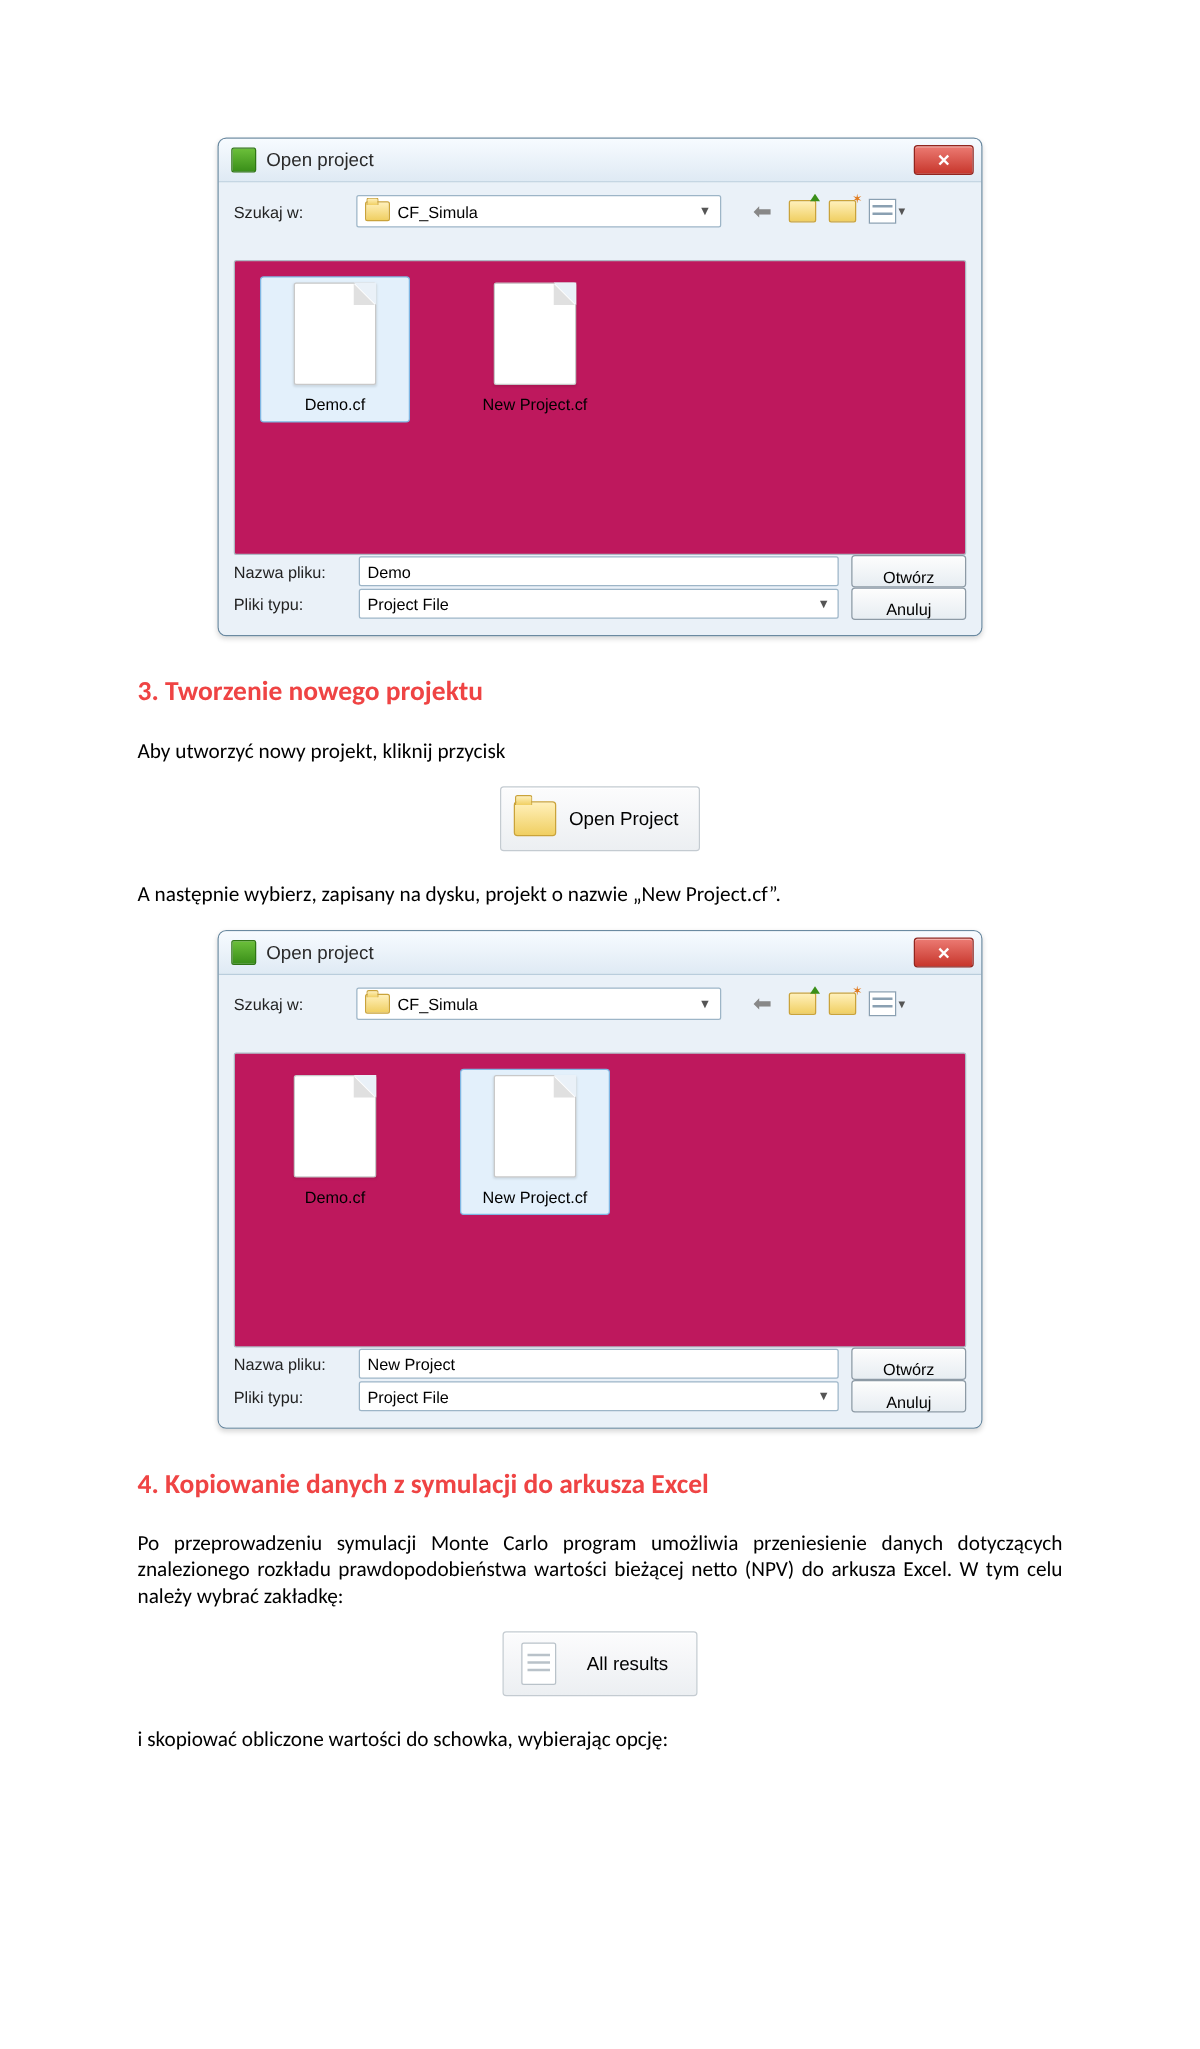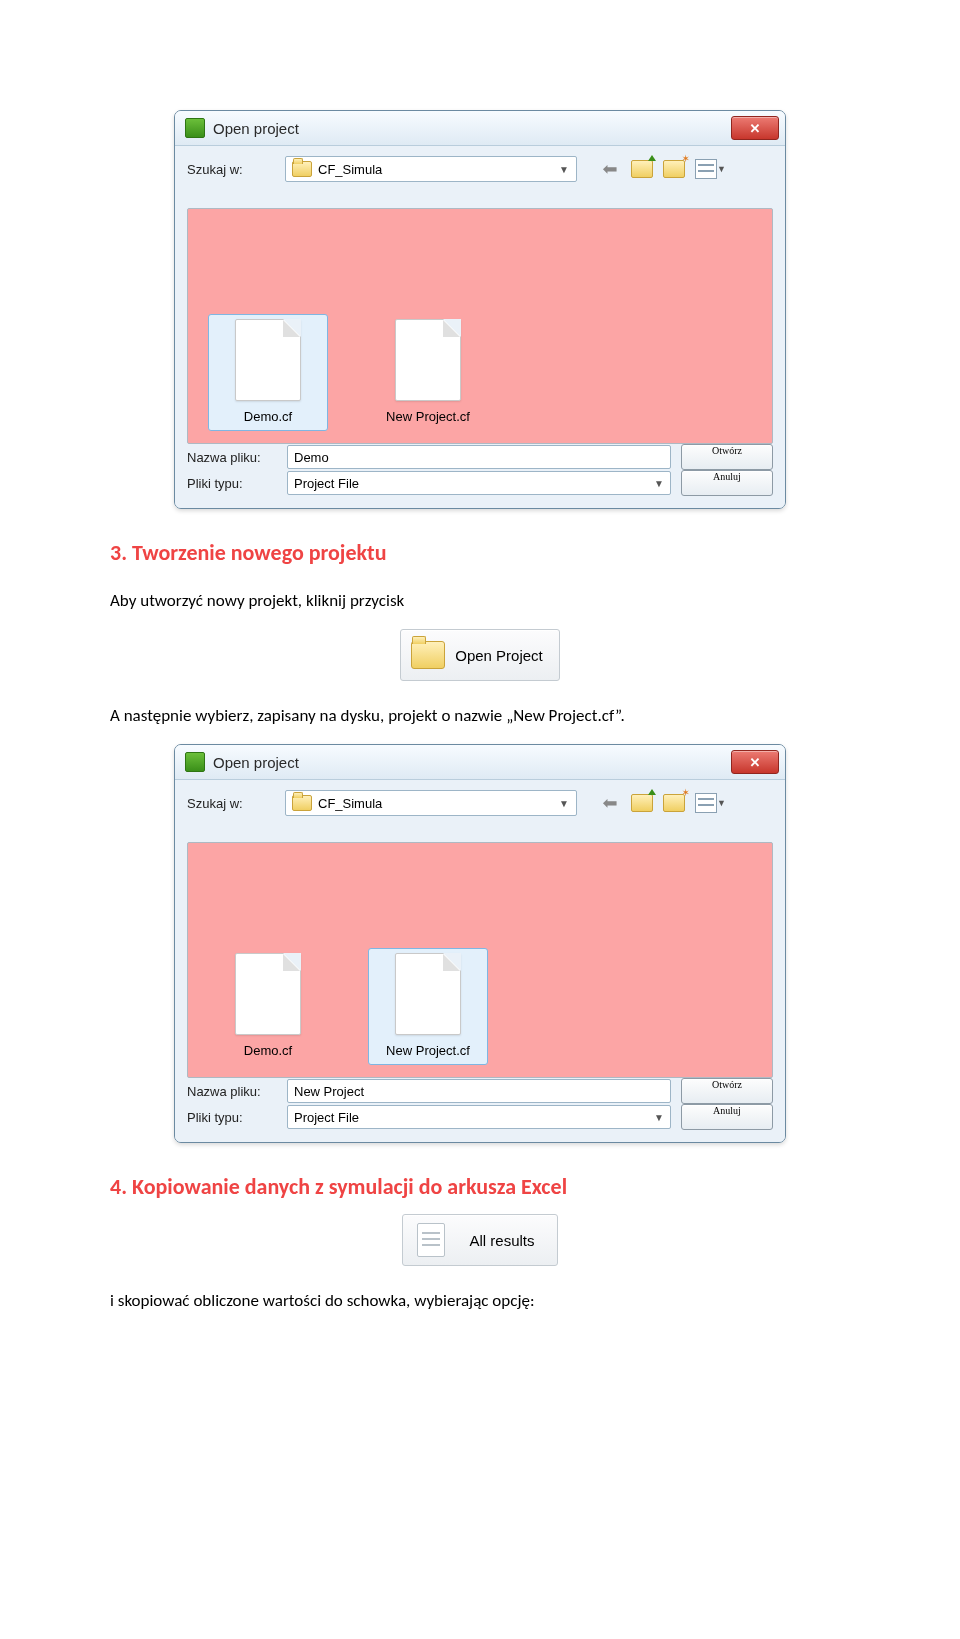--- a/index.html
+++ b/index.html
@@ -157,24 +157,24 @@
   .ti-view .varr{
     position:absolute;
     right:-10px; top:4px;
     font-size:9px;
     color:#555;
   }
 
   .file-area {
     height: 210px;
     border: 1px solid #aeb9c3;
-    background: #fca5a5;
-    border-radius: 2px;
-    display: flex;
-    align-items: flex-end;
+    background: #be185d;
+    border-radius: 2px;
+    display: flex;
+    align-items: flex-start;
     gap: 40px;
     padding: 12px 20px;
   }
   .file-item {
     width: 110px;
     text-align: center;
     font-size: 13px;
     padding: 4px 4px 6px 4px;
     border: 1px solid transparent;
     border-radius: 3px;
@@ -229,25 +229,24 @@
   .select-input .combo-arrow{
     margin-left:auto; font-size:10px;color:#555;
   }
   .btn {
     width: 90px;
     height: 24px;
     border: 1px solid #8d9aa5;
     background: linear-gradient(#fdfdfd, #e7edf2);
     border-radius: 3px;
     display:flex;
-    align-items:flex-start;
+    align-items:flex-end;
     justify-content:center;
-    font-size: 10px;
+    font-size: 13px;
     box-shadow: inset 0 1px 0 #fff;
-    font-family: Liberation Serif, serif;
   }
 
   
   h2.section {
     font-family: Calibri, Arial, sans-serif;
     font-size: 22px;
     font-weight: bold;
     color: #ef4444;
     margin: 30px 0 14px 0;
   }
@@ -453,20 +452,21 @@
           <div class="combo-arrow">▼</div>
         </div>
         <div class="btn">
           <span>Anuluj</span>
         </div>
       </div>
     </div>
   </div>
 
   <h2 class="section">4. Kopiowanie danych z symulacji do arkusza Excel</h2>
+  <p class="body">Po przeprowadzeniu symulacji Monte Carlo program umożliwia przeniesienie danych dotyczących znalezionego rozkładu prawdopodobieństwa wartości bieżącej netto (NPV) do arkusza Excel. W tym celu należy wybrać zakładkę:</p>
   <div class="center-btn-row">
     <div class="all-results-btn">
       <div class="ar-ico">
           <span class="l3"></span>
         </div>
       <span>All results</span>
     </div>
   </div>
   <p class="body">i skopiować obliczone wartości do schowka, wybierając opcję:</p>
 

